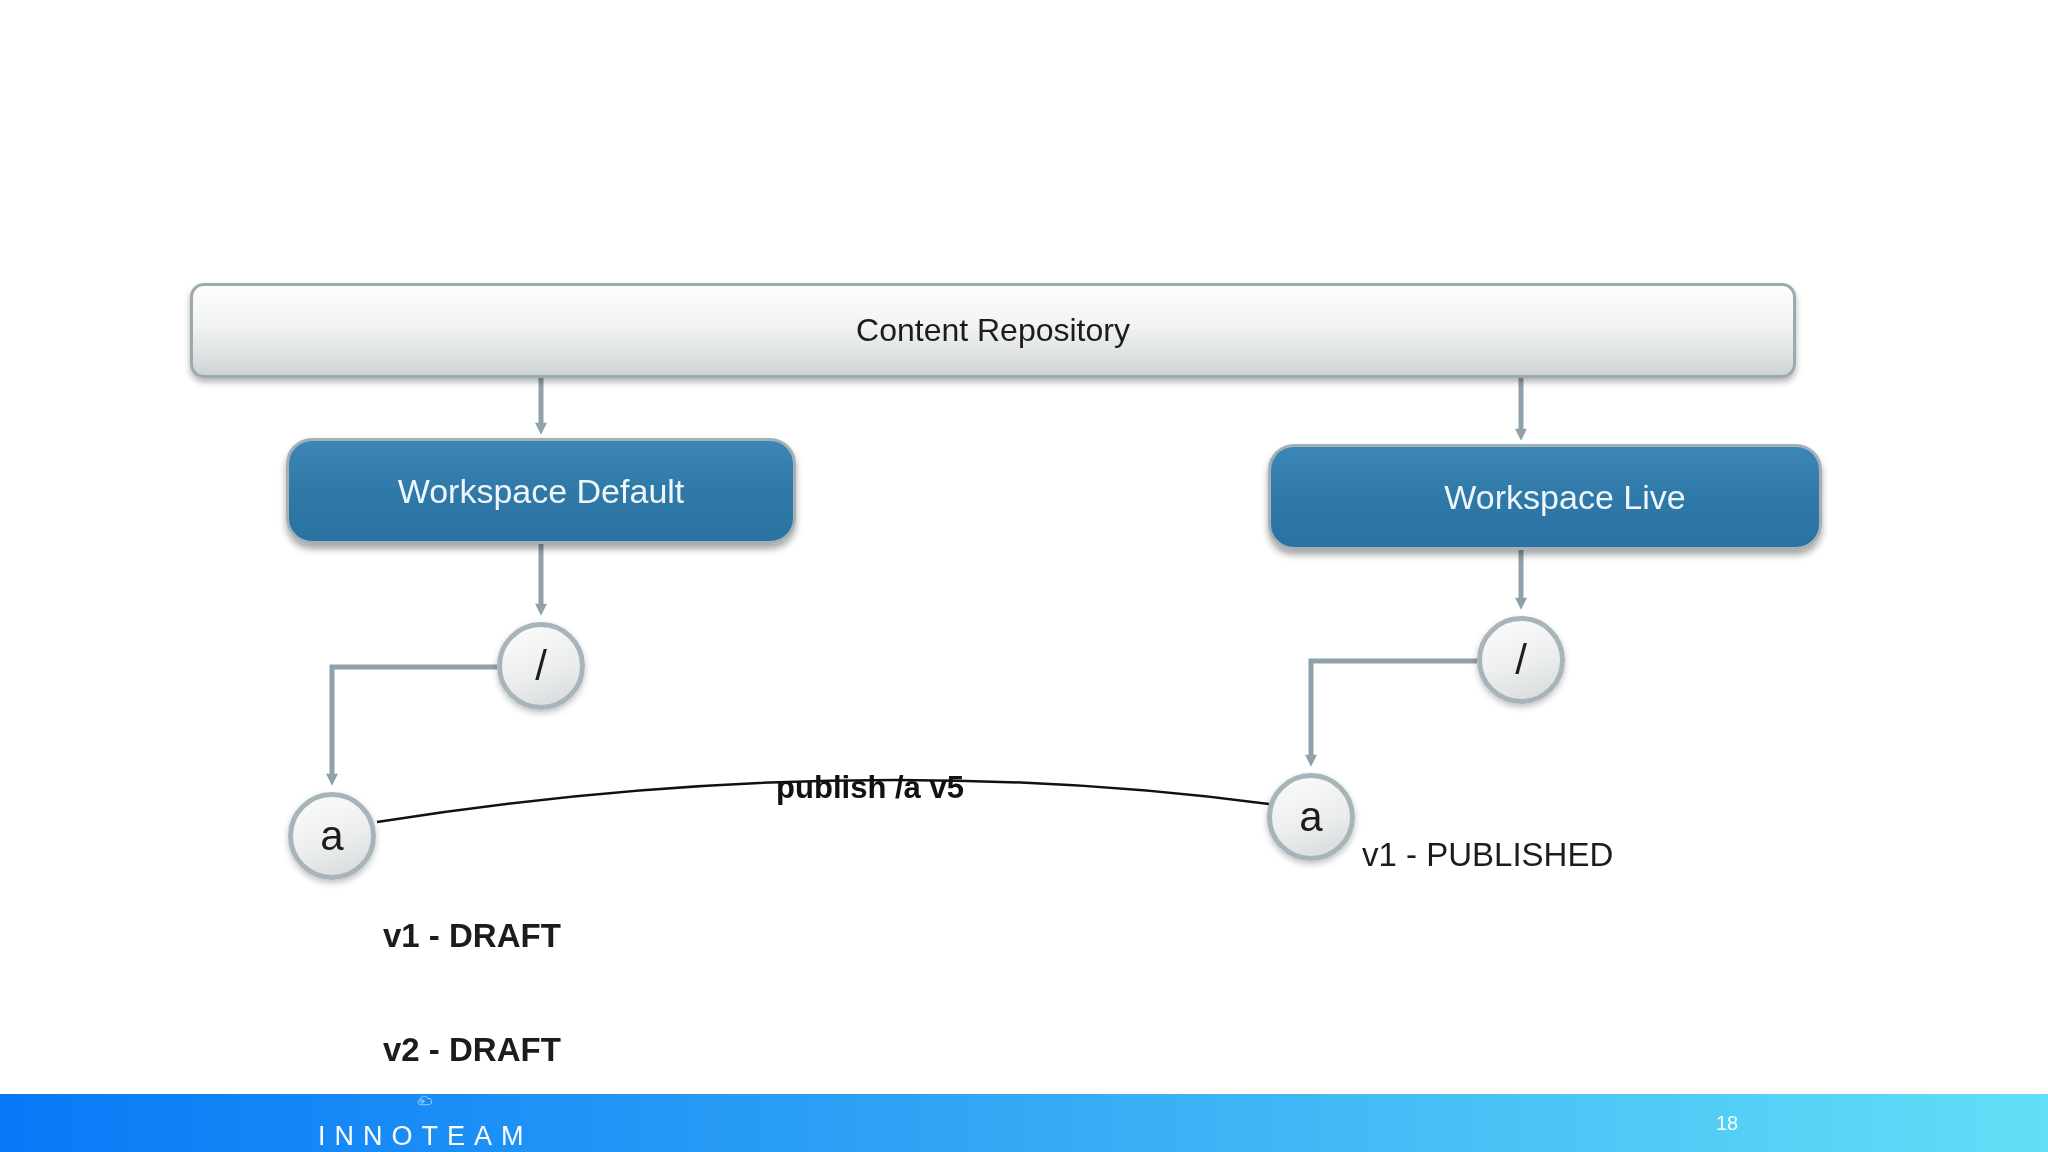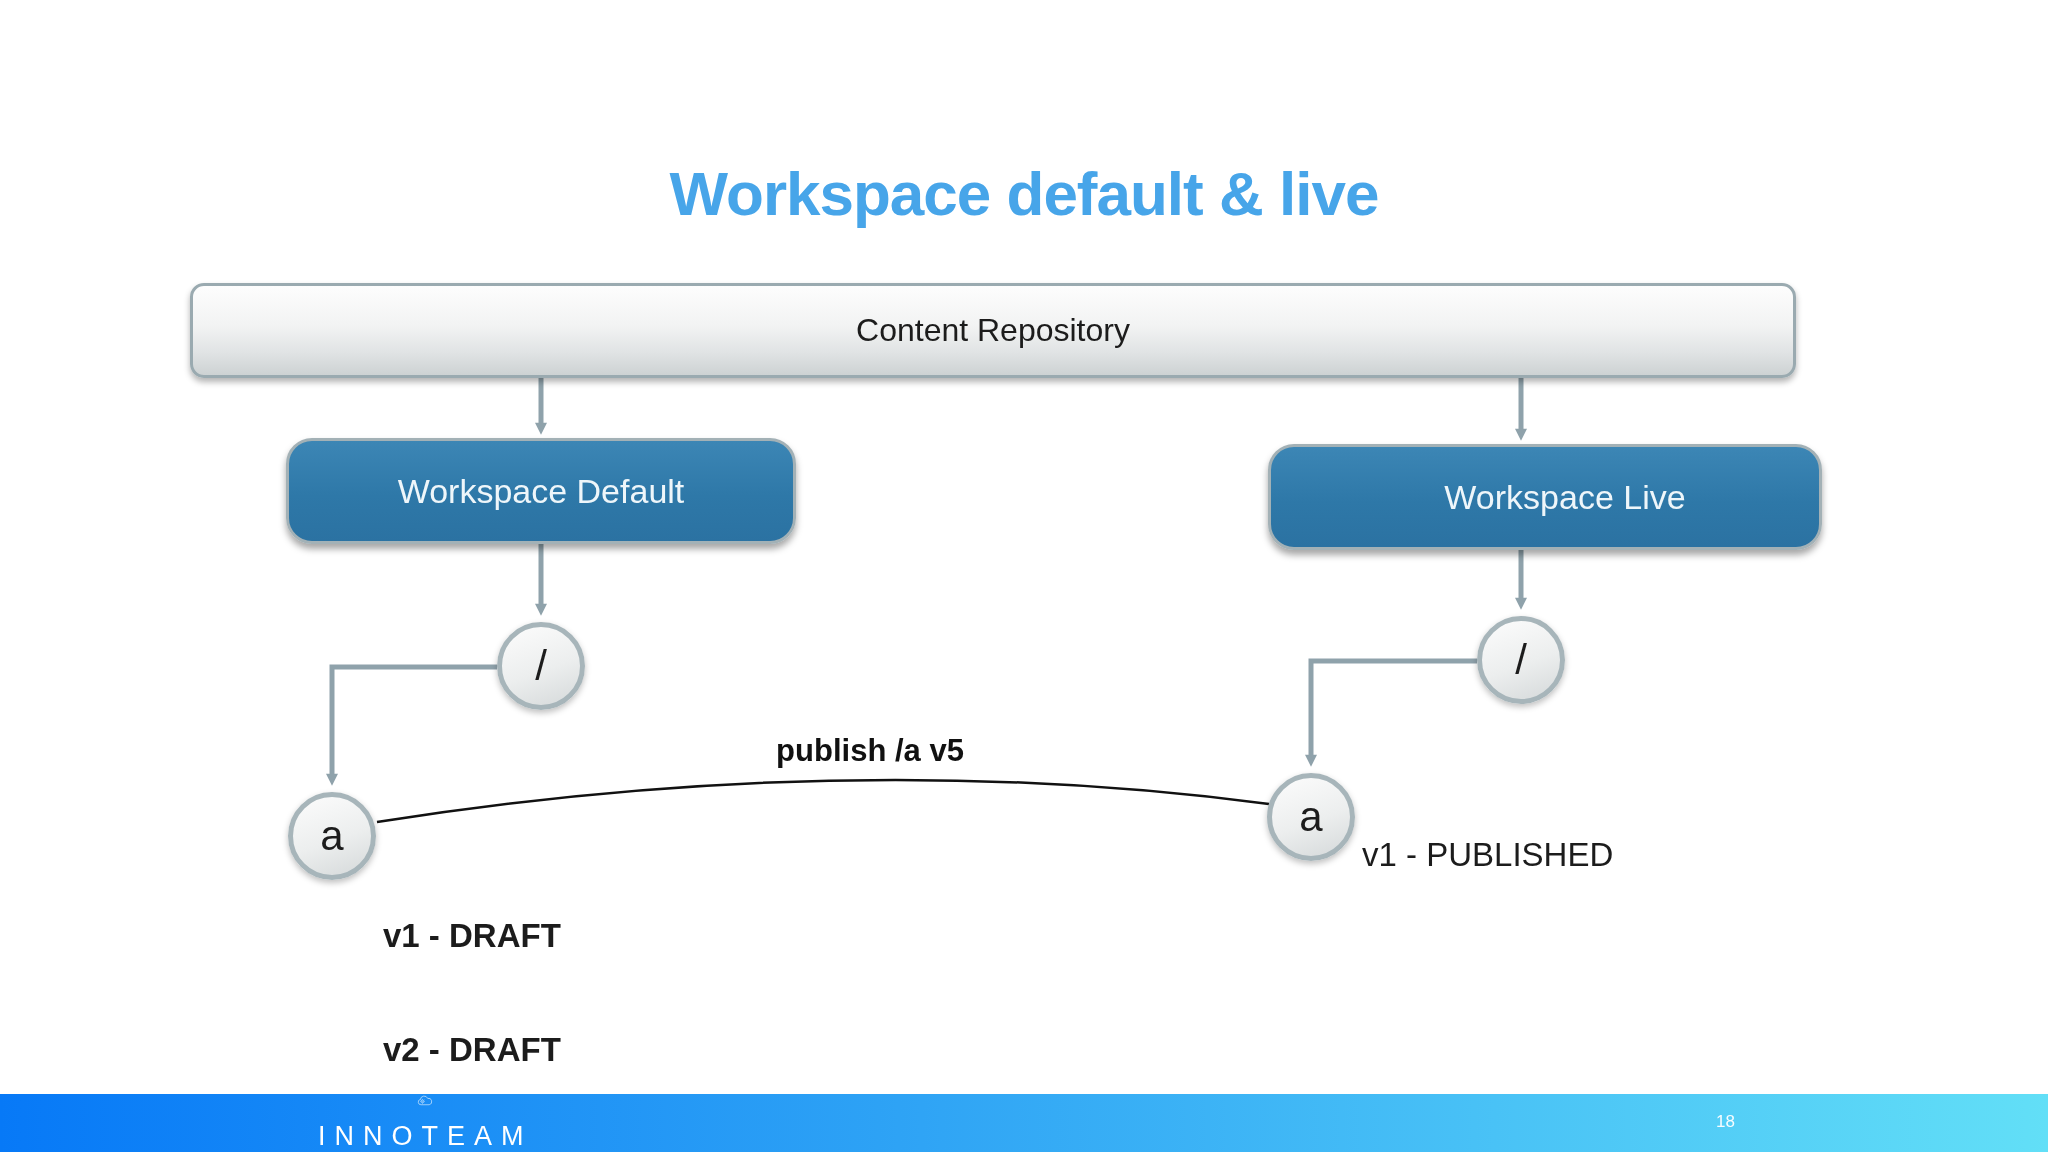--- a/index.html
+++ b/index.html
@@ -52,47 +52,46 @@
     position:absolute;left:383px;top:841px;
     font-size:33px;color:#1c1c1c;line-height:38px;
     white-space:pre;
   }
   .versions-left div{height:38px;font-weight:bold;}
   .version-right{
     position:absolute;left:1362px;top:836px;
     font-size:33px;color:#1c1c1c;
   }
   .publish-label{
-    position:absolute;left:640px;top:733px;width:460px;
+    position:absolute;left:640px;top:770px;width:460px;
     text-align:center;
     font-size:31px;font-weight:bold;color:#111111;
   }
   .footer{
     position:absolute;left:0;top:1094px;width:2048px;height:58px;
     background:linear-gradient(90deg,#0779f7 0%,#2fa4f5 45%,#62dff7 100%);
   }
   .footer-brand{
     position:absolute;left:318px;top:0;height:58px;
     display:flex;align-items:center;gap:14px;flex-direction:column;
   }
   .brand-text{
     color:#ffffff;font-size:27px;letter-spacing:9px;
     font-weight:normal;
   }
   .page-number{
     position:absolute;left:1716px;top:18px;
-    color:rgba(255,255,255,0.95);font-size:17px;
+    color:rgba(255,255,255,0.95);font-size:20px;
   }
 </style>
 </head>
 <body>
 
 <div class="slide">
 
-  <h1 class="title">Workspace default &amp; live</h1>
 
   <svg class="connectors" viewBox="0 0 2048 1152" xmlns="http://www.w3.org/2000/svg">
     <defs>
       <marker id="arrow" viewBox="0 0 10 10" refX="1" refY="5" markerWidth="2.8" markerHeight="2.4" orient="auto">
         <path d="M0,0 L10,5 L0,10 z" fill="#8fa2ab"></path>
       </marker>
     </defs>
     <path d="M 541 377 L 541 424" stroke="#8fa2ab" stroke-width="5" fill="none" marker-end="url(#arrow)"></path>
     <path d="M 1521 377 L 1521 430" stroke="#8fa2ab" stroke-width="5" fill="none" marker-end="url(#arrow)"></path>
     <path d="M 541 543 L 541 605" stroke="#8fa2ab" stroke-width="5" fill="none" marker-end="url(#arrow)"></path>

